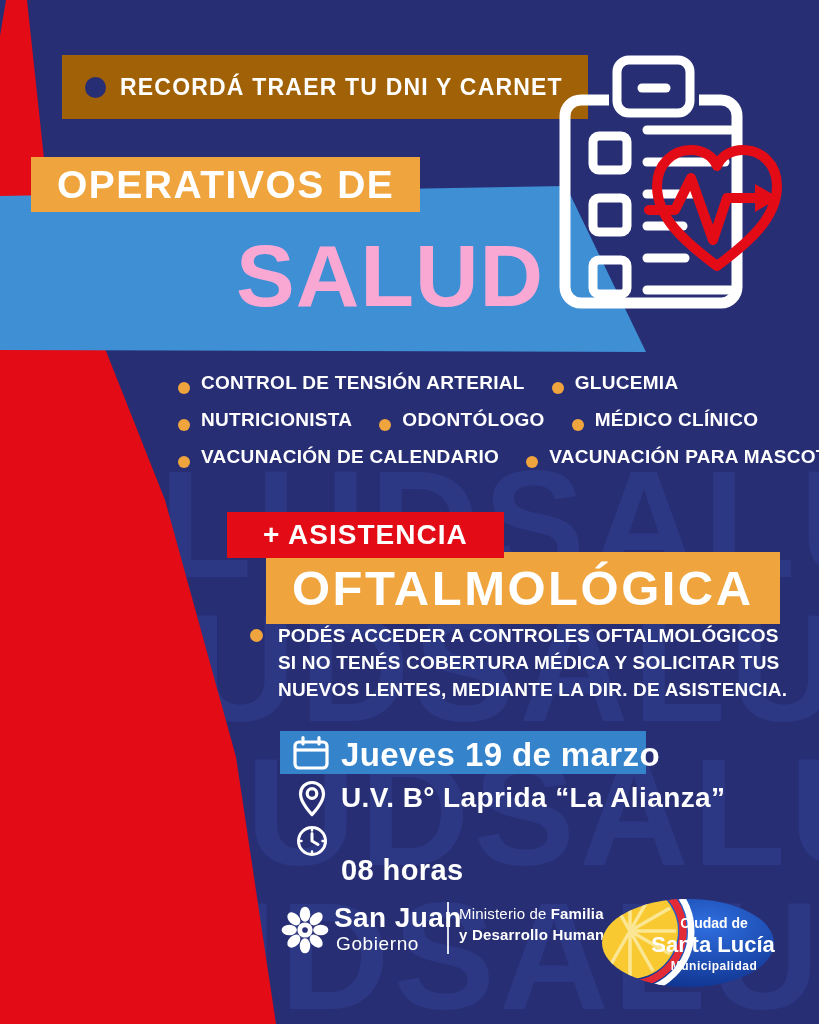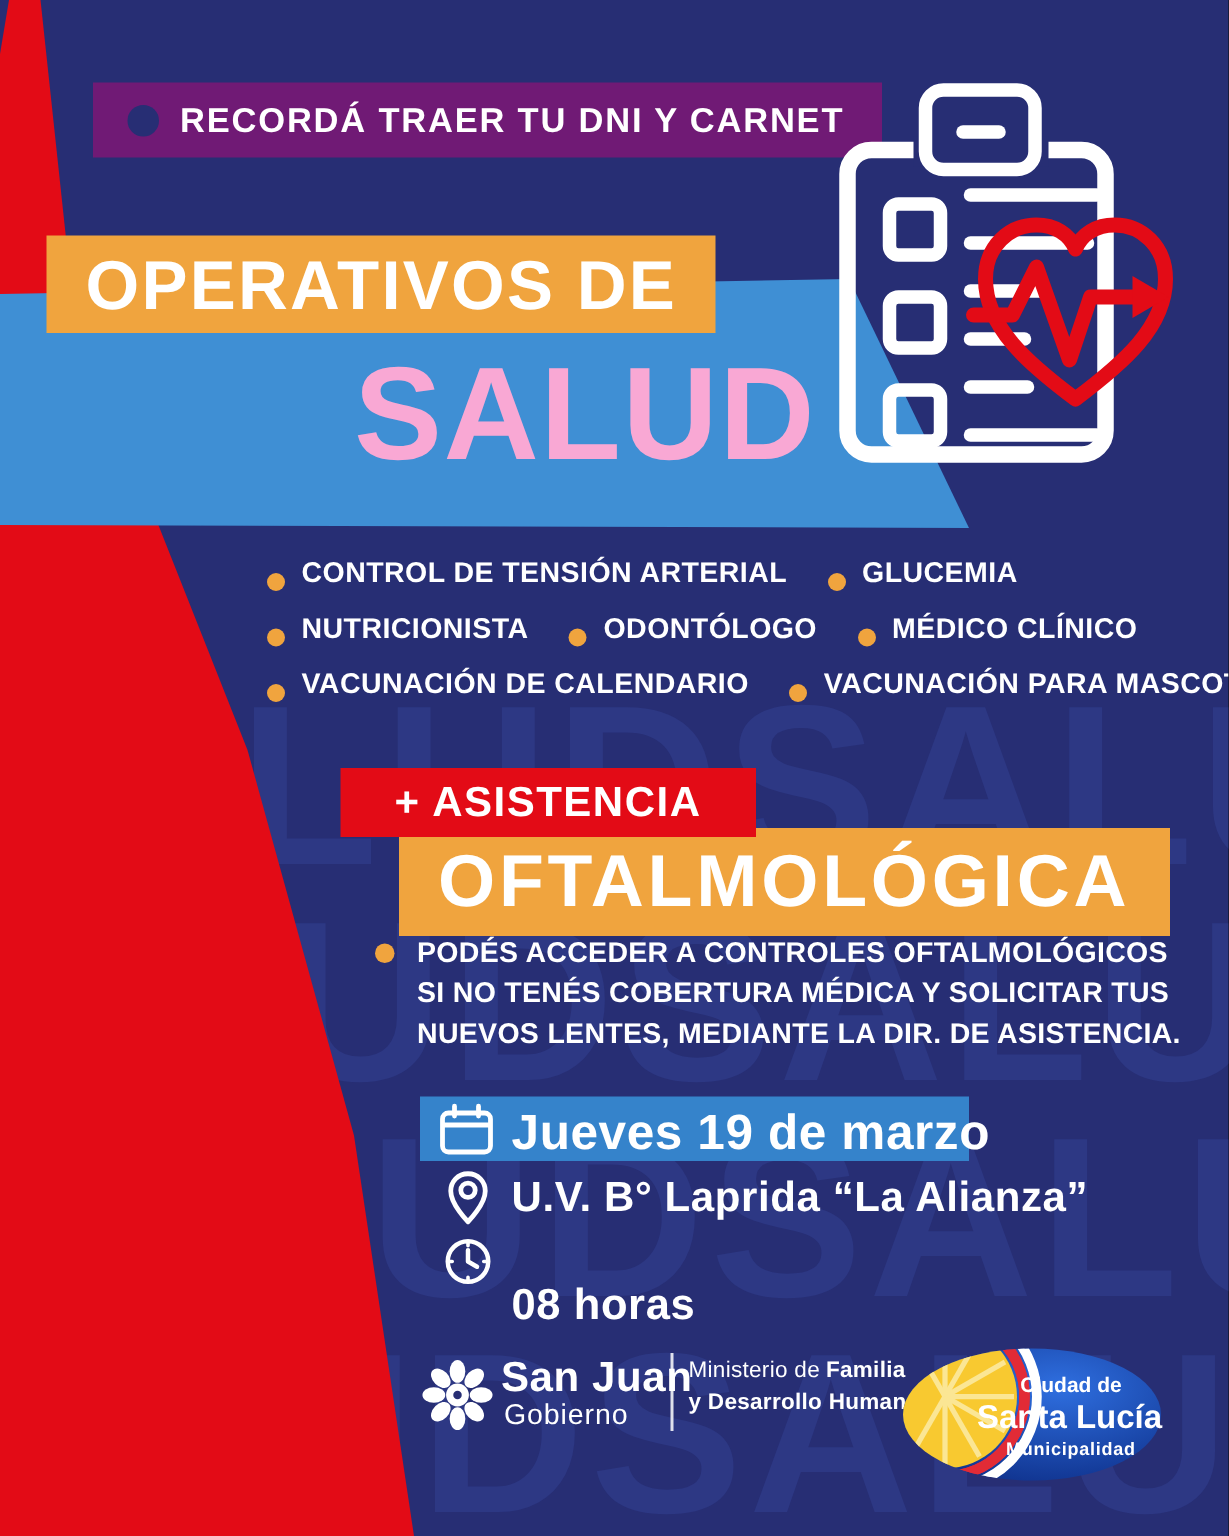--- a/index.html
+++ b/index.html
@@ -18,29 +18,29 @@
   }
   .wm:nth-of-type(1){left:-60px;top:448px;}
   .wm:nth-of-type(2){left:-130px;top:592px;}
   .wm:nth-of-type(3){left:-70px;top:736px;}
   .wm:nth-of-type(4){left:-150px;top:880px;}
   
   .bg-shapes{position:absolute;left:0;top:0;z-index:2;pointer-events:none;}
   
   .content{position:absolute;left:0;top:0;width:100%;height:100%;z-index:3;color:#fff;}
   .badge{
-    left:62px;top:55px;height:50px;background:#701a75;
+    left:62px;top:55px;height:64px;background:#a16207;
     display:flex;align-items:center;padding:0 25px 0 23px;gap:14px;
   }
   .badge .dot{width:21px;height:21px;border-radius:50%;background:#272e74;flex:0 0 auto;}
   .badge .txt{font-size:23px;font-weight:700;letter-spacing:1.2px;color:#fff;}
   .kicker{
-    left:31px;top:157px;height:65px;background:#f0a43e;
+    left:31px;top:157px;height:55px;background:#f0a43e;
     display:flex;align-items:center;padding:0 26px;
-    font-size:46px;font-weight:700;letter-spacing:1.5px;color:#fff;
+    font-size:39px;font-weight:700;letter-spacing:1.5px;color:#fff;
   }
   .salud{
     left:236px;top:228px;font-size:88px;font-weight:700;letter-spacing:1px;
     color:#f9a8d4;line-height:1.1;
   }
   .services{left:178px;top:372px;width:630px;display:flex;flex-direction:column;gap:15px;}
   .svc-row{display:flex;align-items:center;gap:27px;}
   .svc{display:flex;align-items:flex-end;gap:11px;font-size:19px;font-weight:700;letter-spacing:.3px;white-space:nowrap;}
   .svc .b{width:12px;height:12px;border-radius:50%;background:#f0a43e;flex:0 0 auto;}
   .plus-box{

